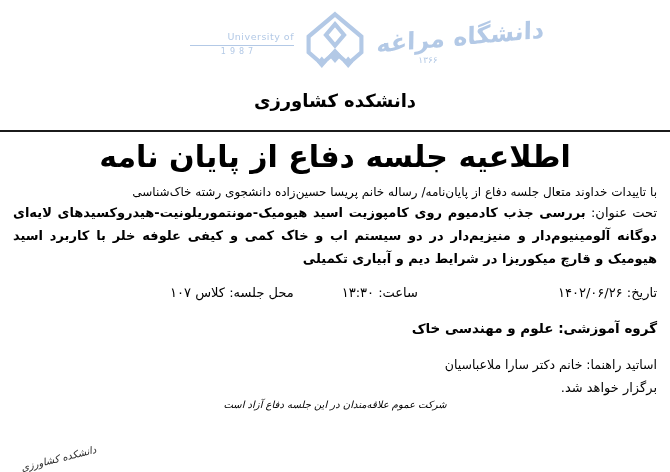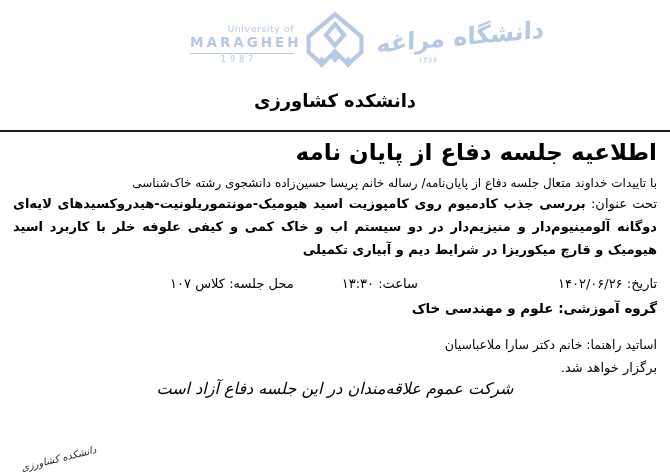--- a/index.html
+++ b/index.html
@@ -21,52 +21,51 @@
   .logo-en .big{font-size:13.5px;font-weight:bold;letter-spacing:3px;white-space:nowrap;}
   .logo-divider{border:0;border-top:1px solid var(--accent);margin:2px 0 1px 0;}
   .logo-en .year{font-size:8px;letter-spacing:4px;text-align:center;padding-right:6px;}
   .logo-mark{width:66px;height:66px;flex:0 0 auto;}
   .logo-fa{color:var(--accent);text-align:center;width:104px;}
   .logo-fa .cal{font-size:24px;font-weight:bold;display:inline-block;transform:rotate(-5deg) skewX(-6deg);white-space:nowrap;direction:rtl;}
   .logo-fa .year{font-size:9px;letter-spacing:4px;margin-top:4px;direction:rtl;}
   
   .faculty{ text-align:center;font-weight:bold;font-size:18px;margin-top:14px;direction:rtl;}
   .rule{border:0;border-top:2px solid #1b1b1b;margin-top:19px;}
-  .title{ font-weight:bold;font-size:23px;margin:7px 13px 0;direction:rtl;}
+  .title{ text-align:center;font-weight:bold;font-size:30px;margin:7px 13px 0;direction:rtl;}
   
   .docbody{margin:9px 13px 0;direction:rtl;}
   .intro{font-size:12px;text-align:right;white-space:nowrap;line-height:1.6;}
   .subject{font-size:13px;line-height:1.75;text-align:justify;text-align-last:right;}
   .subject .stitle{font-weight:bold;}
   .schedule{display:flex;flex-direction:row;font-size:13px;margin-top:8px;align-items:baseline;}
   .sched-item{white-space:nowrap;}
   .sched-date{margin-left:140px;}
   .sched-time{margin-left:48px;margin-top:7px;}
-  .dept{font-weight:bold;font-size:13.5px;margin-top:9px;}
+  .dept{font-weight:bold;font-size:13.5px;margin-top:20px;}
   .person{font-size:12.5px;margin-top:22px;line-height:1.15;}
   .caret{display:inline-block;width:0;height:15px;border-left:1.5px solid #000;vertical-align:-3px;}
   .closing{text-align:right;font-size:13px;margin-top:7px;}
-  .footer-note{text-align:center;font-size:16px;font-style:italic;margin-top:4px;}
+  .footer-note{text-align:center;font-size:10px;font-style:italic;margin-top:4px;}
   
   .signature{
     position:absolute;left:20px;bottom:8px;
     transform:rotate(-14deg);
     font-size:10px;font-style:italic;color:#2a2a2a;direction:rtl;
     white-space:nowrap;
   }
 </style>
 </head>
 <body>
 
 <div class="page">
 
   <div class="logo-row">
     <div class="logo-en">
       <div class="small">University of</div>
-      <div class="big">MARAGHEH</div>
       <hr class="logo-divider">
       <div class="year">1987</div>
     </div>
     <svg class="logo-mark" viewBox="0 0 80 80" aria-hidden="true">
       <g stroke="#b3c9e6" fill="none" stroke-width="5" stroke-linejoin="miter">
         <path d="M40 4 L72 31 L72 50 L56 64 L40 50 L24 64 L8 50 L8 31 Z"></path>
         <path d="M40 16 L51 29 L40 42 L29 29 Z"></path>
       </g>
       <g fill="#b3c9e6">
         <path d="M40 45 L48 54 L40 63 L32 54 Z"></path>

